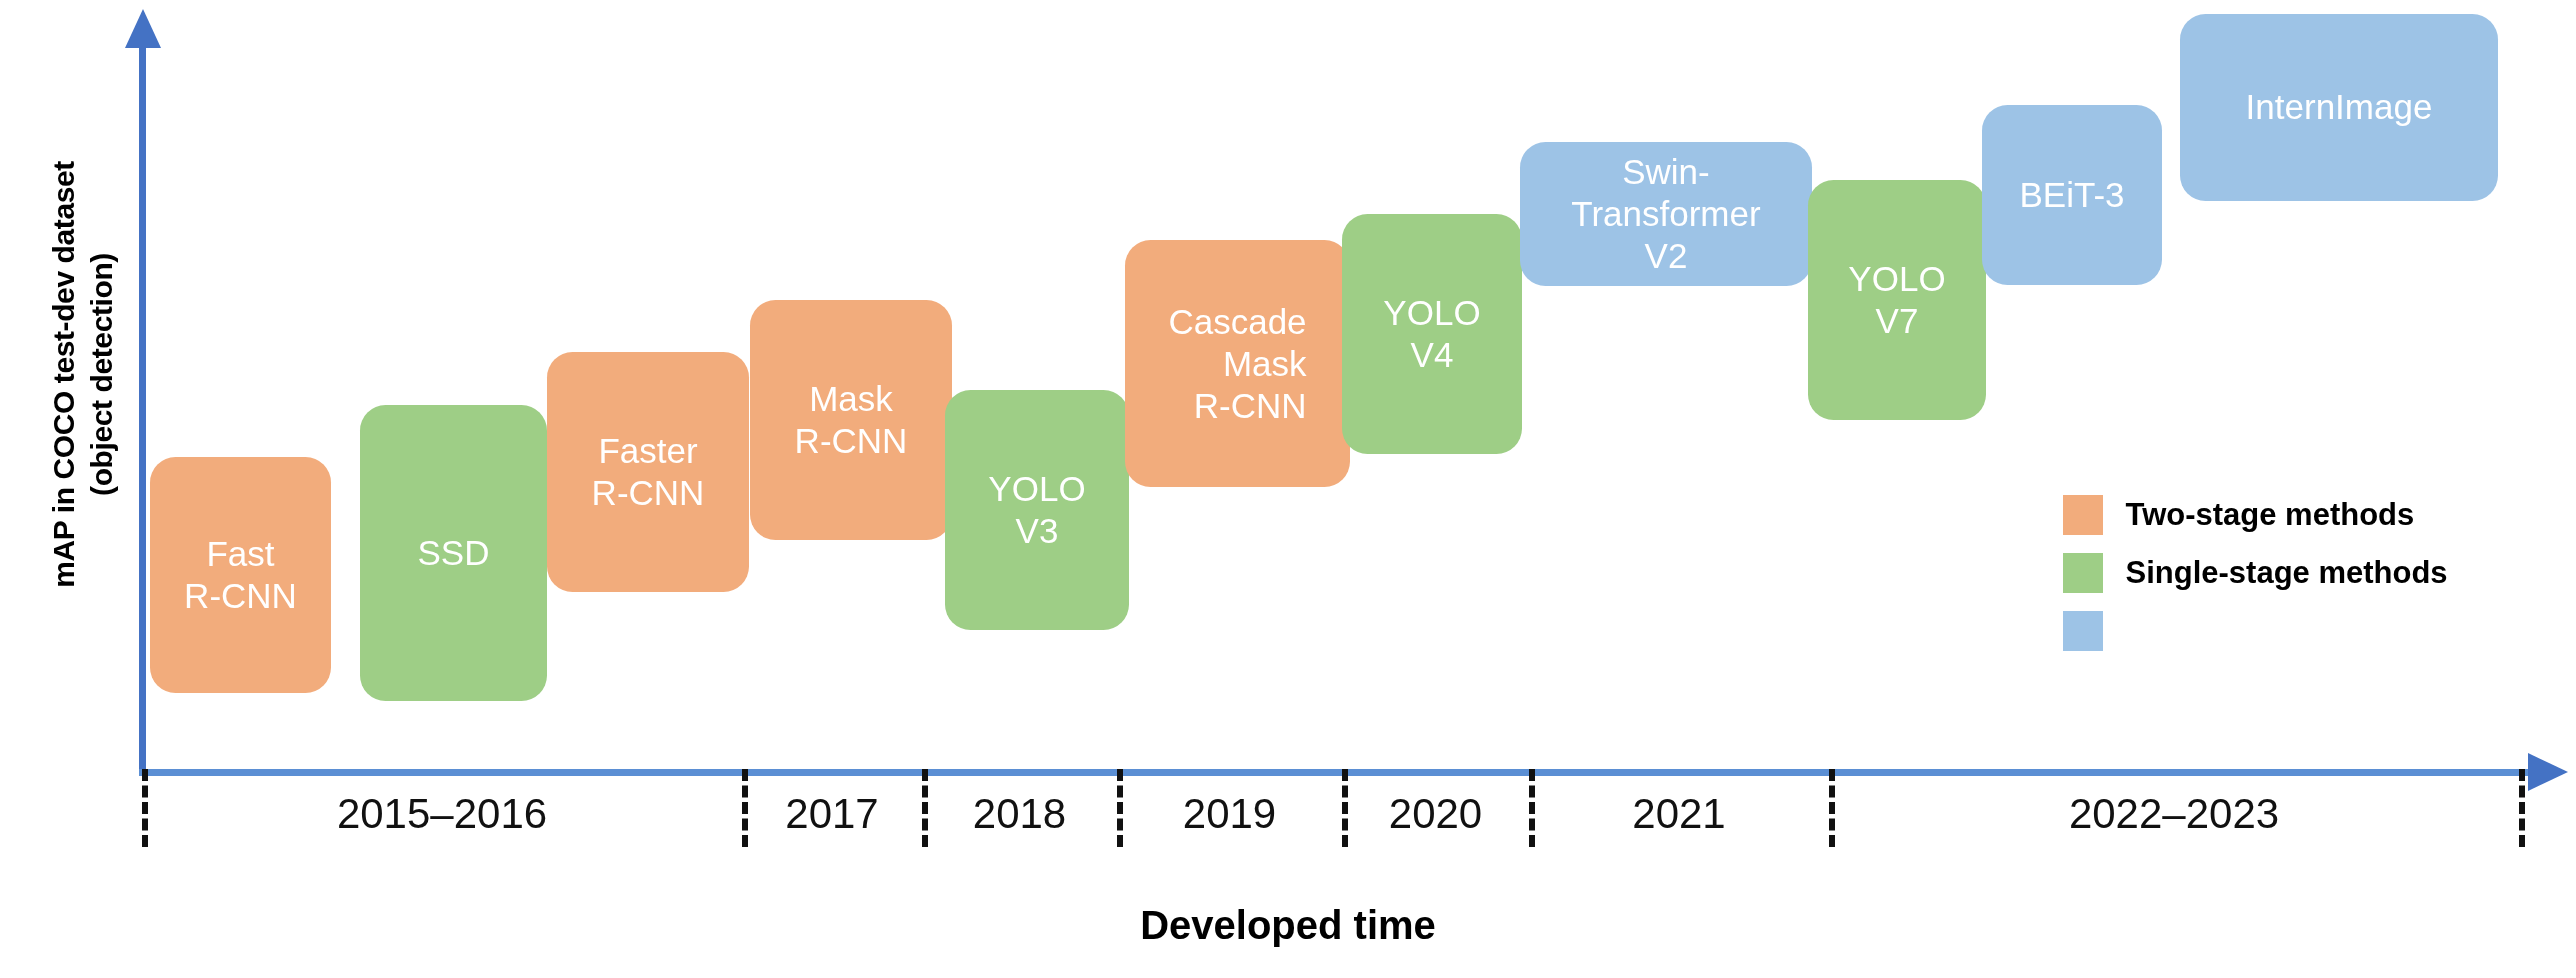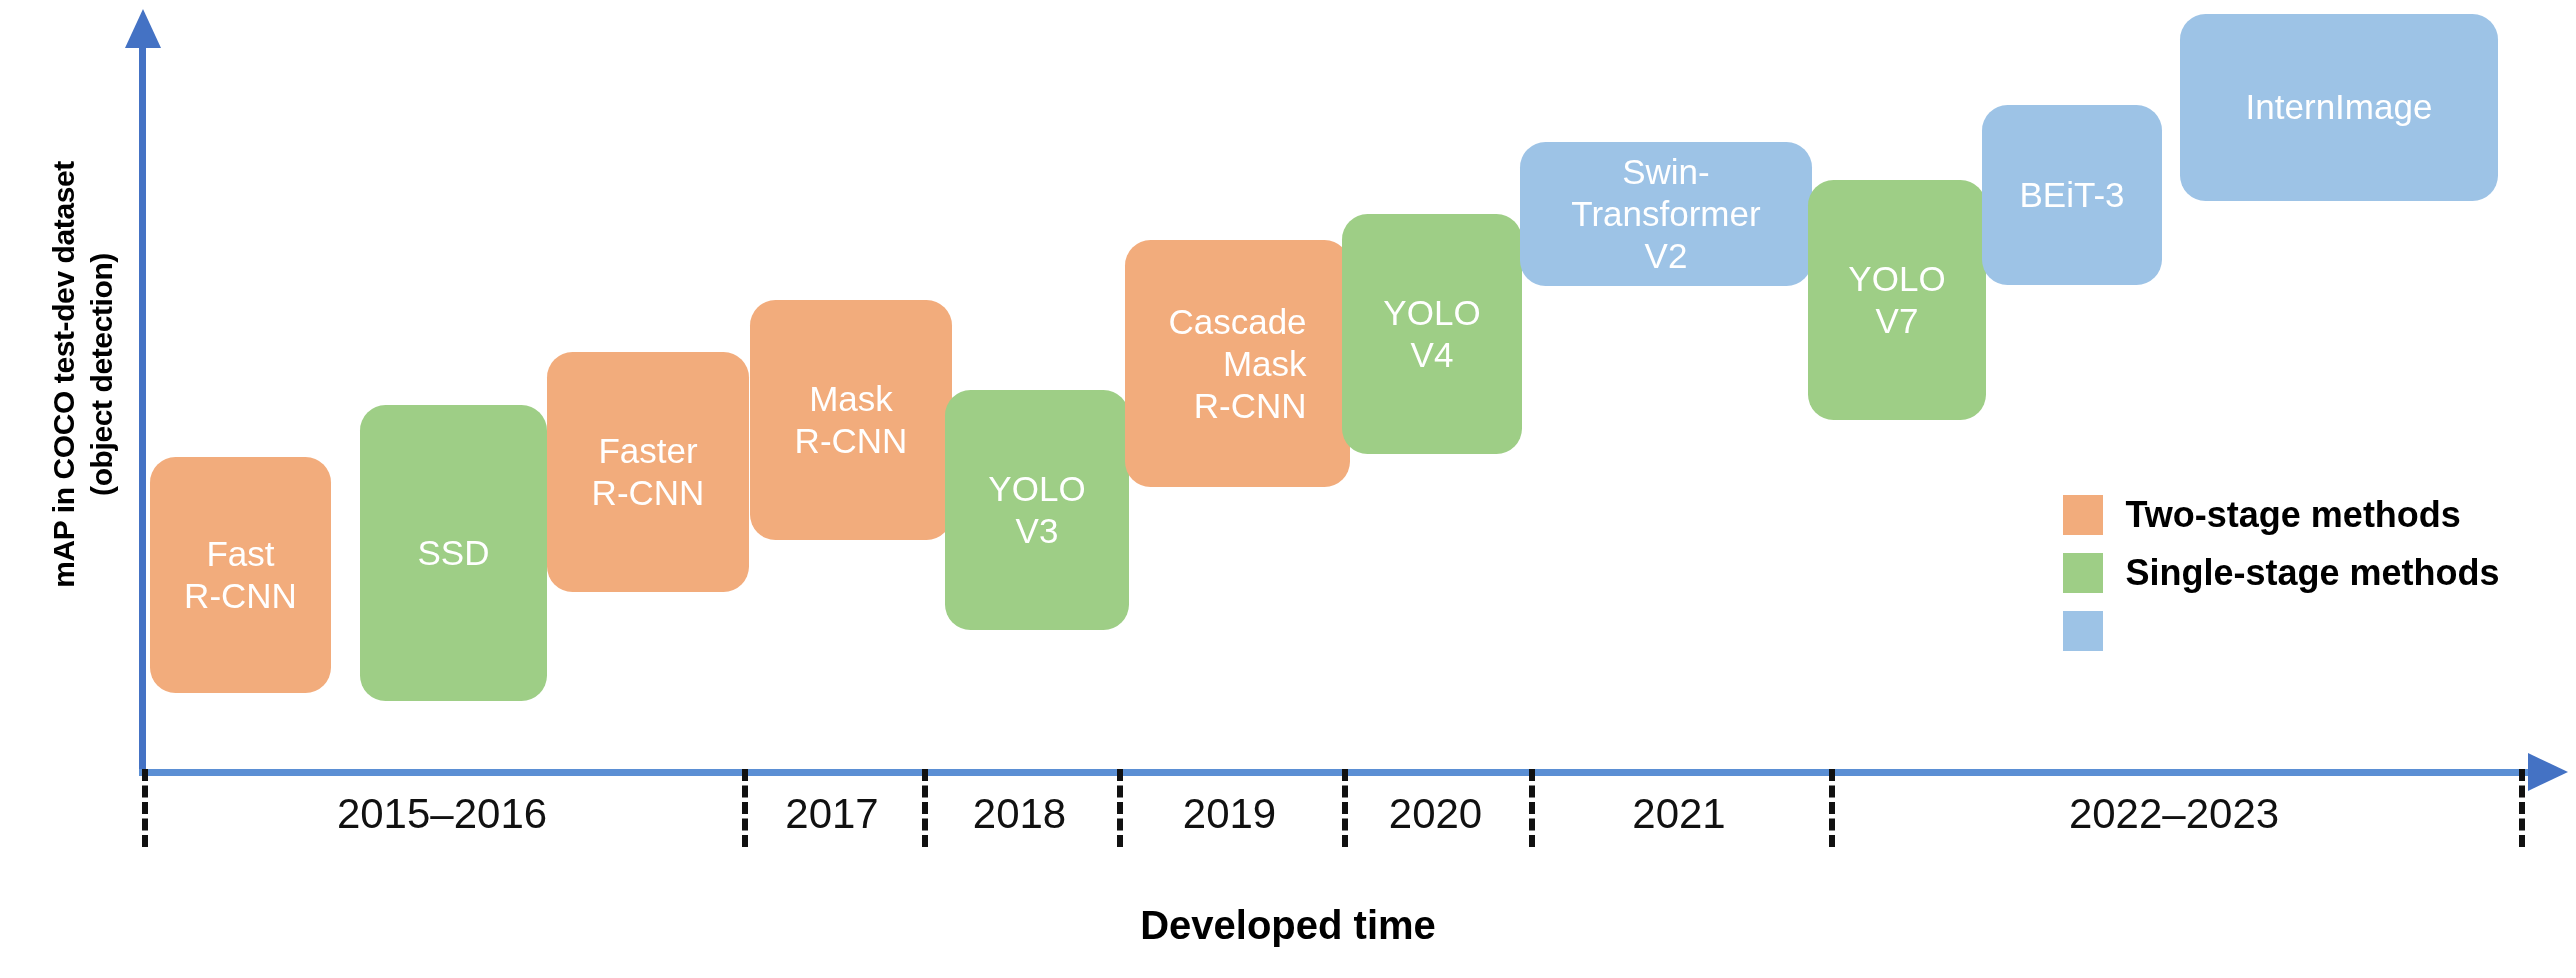--- a/index.html
+++ b/index.html
@@ -129,21 +129,21 @@
     align-items: center;
     height: 58px;
   }
   .legend-swatch {
     width: 40px;
     height: 40px;
     margin-right: 22.5px;
     flex: none;
   }
   .legend-label {
-    font-size: 36px;
+    font-size: 31px;
     font-weight: bold;
     color: #000000;
     white-space: nowrap;
   }
 </style>
 </head>
 <body>
 
 <div id="chart-root">
 

